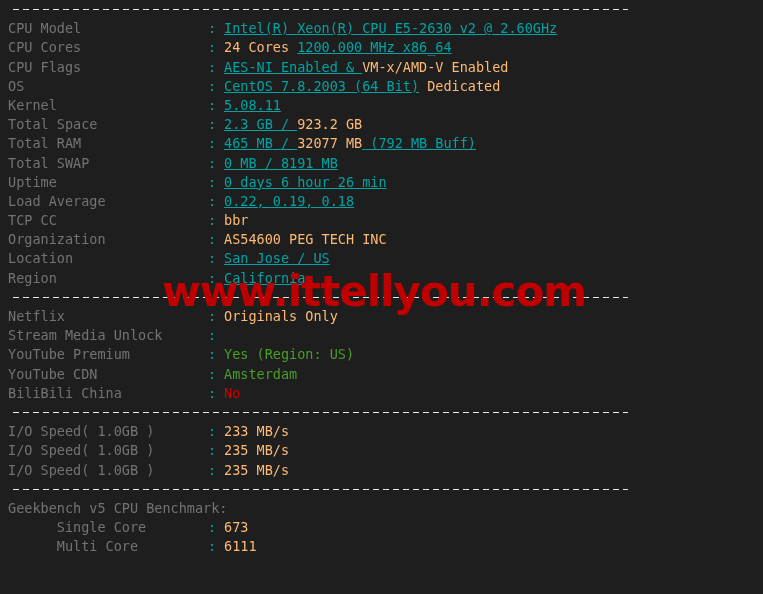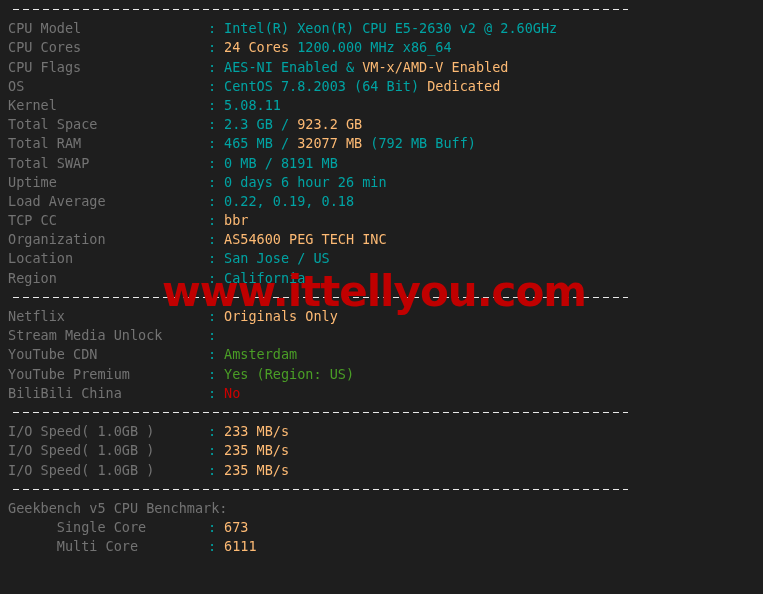--- a/index.html
+++ b/index.html
@@ -45,21 +45,21 @@
     display: inline-block;
     width: 200px;
     color: #737373;
     white-space: pre;
   }
   .colon {
     color: #00a0a0;
     display: inline-block;
     width: 16px;
   }
-  .cy { color: #00a3a3; }
+  .cy { color: #00a3a3; text-decoration: underline; }
   .or { color: #fdba74; }
   .gr { color: #4a9e26; }
   .rd { color: #cc0000; }
   .plain { white-space: pre; }
 
   #watermark {
     position: absolute;
     left: 162px;
     top: 270px;
     width: 442px;
@@ -93,22 +93,22 @@
         <div class="row"><span class="lbl">Load Average</span><span class="colon">:</span><span class="cy">0.22, 0.19, 0.18</span></div>
         <div class="row"><span class="lbl">TCP CC</span><span class="colon">:</span><span class="or">bbr</span></div>
         <div class="row"><span class="lbl">Organization</span><span class="colon">:</span><span class="or">AS54600 PEG TECH INC</span></div>
         <div class="row"><span class="lbl">Location</span><span class="colon">:</span><span class="cy">San Jose / US</span></div>
         <div class="row"><span class="lbl">Region</span><span class="colon">:</span><span class="cy">California</span></div>
       </div>
       <div class="sep"></div>
       <div>
         <div class="row"><span class="lbl">Netflix</span><span class="colon">:</span><span class="or">Originals Only</span></div>
         <div class="row"><span class="lbl">Stream Media Unlock</span><span class="colon">:</span></div>
+        <div class="row"><span class="lbl">YouTube Premium</span><span class="colon">:</span><span class="gr">Yes (Region: US)</span></div>
         <div class="row"><span class="lbl">YouTube CDN</span><span class="colon">:</span><span class="gr">Amsterdam</span></div>
-        <div class="row"><span class="lbl">YouTube Premium</span><span class="colon">:</span><span class="gr">Yes (Region: US)</span></div>
         <div class="row"><span class="lbl">BiliBili China</span><span class="colon">:</span><span class="rd">No</span></div>
       </div>
       <div class="sep"></div>
       <div>
         <div class="row"><span class="lbl">I/O Speed( 1.0GB )</span><span class="colon">:</span><span class="or">233 MB/s</span></div>
         <div class="row"><span class="lbl">I/O Speed( 1.0GB )</span><span class="colon">:</span><span class="or">235 MB/s</span></div>
         <div class="row"><span class="lbl">I/O Speed( 1.0GB )</span><span class="colon">:</span><span class="or">235 MB/s</span></div>
       </div>
       <div class="sep"></div>
       <div>

